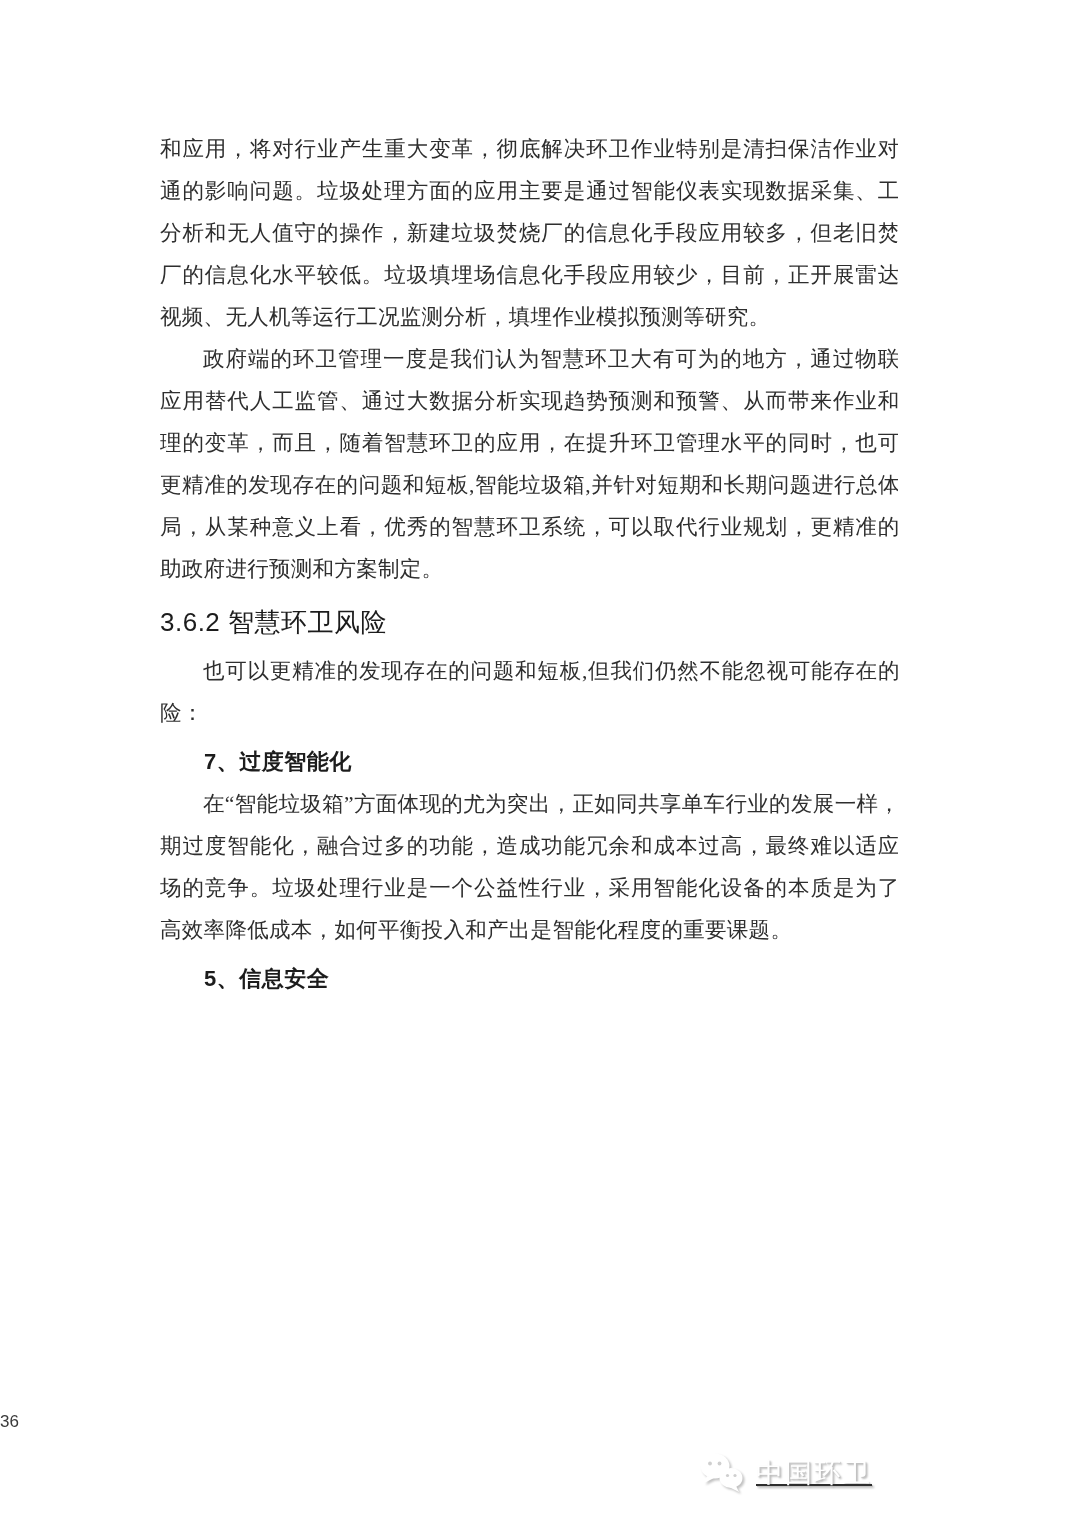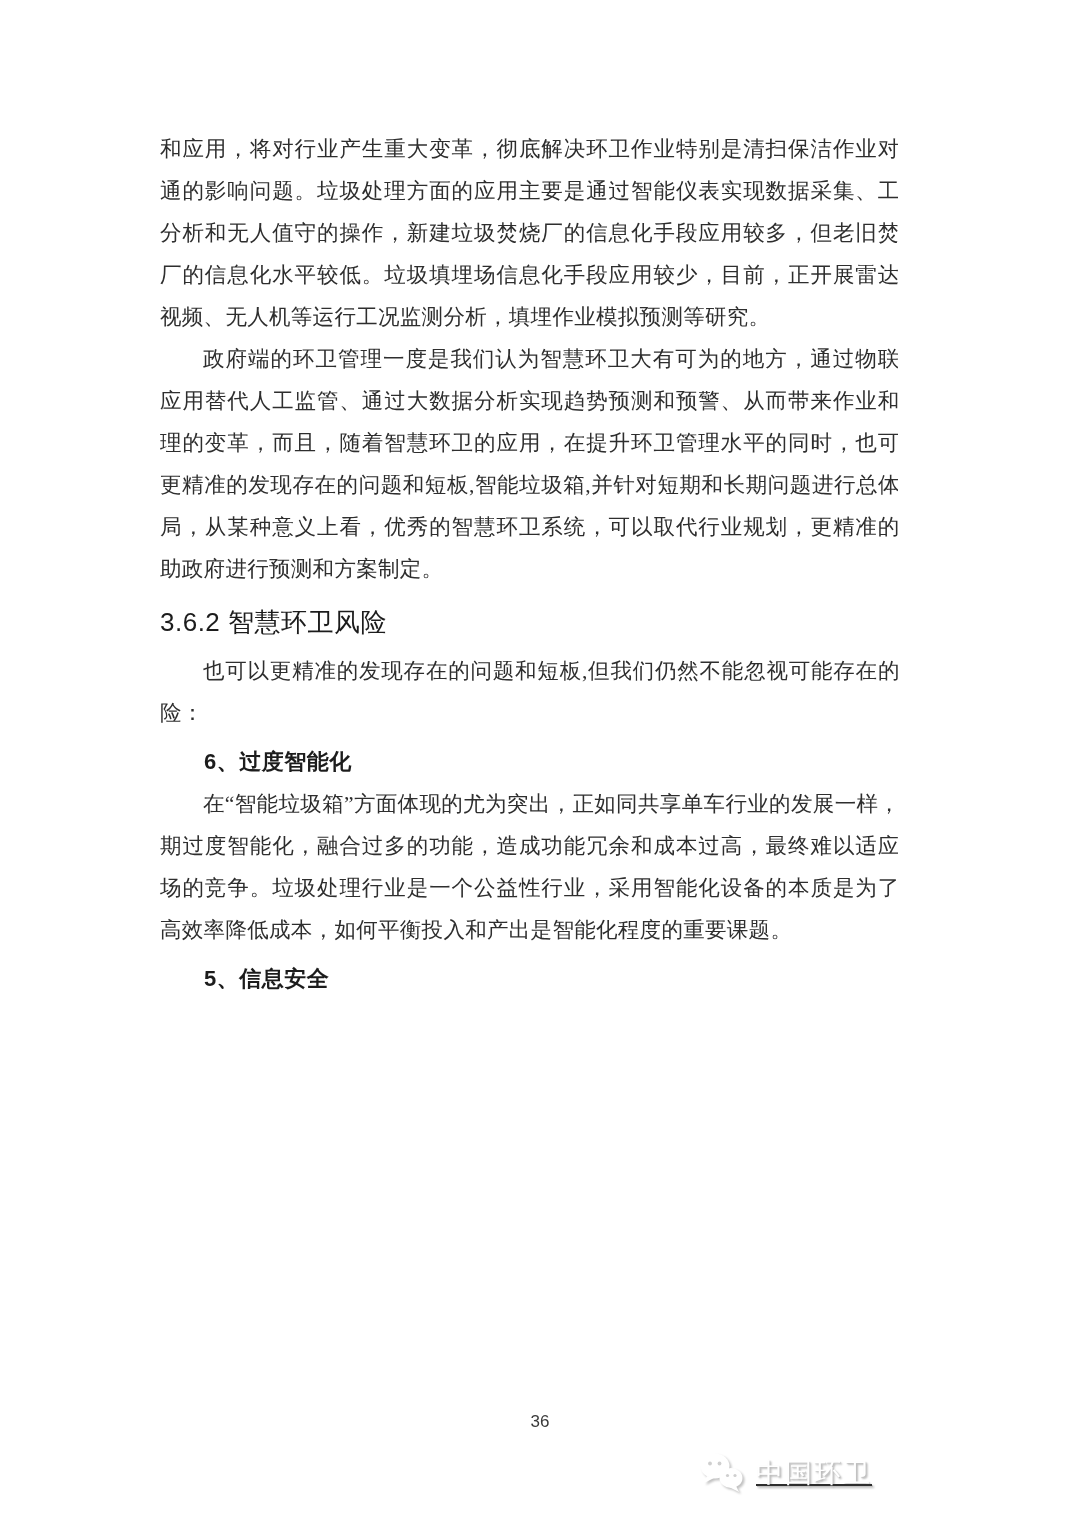--- a/index.html
+++ b/index.html
@@ -51,21 +51,21 @@
     font-size: 22px;
     line-height: 42px;
     color: #1c1c1c;
     letter-spacing: 0.5px;
   }
   .footer {
     position: absolute;
     left: 0;
     top: 1412px;
     width: 1080px;
-    text-align: center;
+    text-align: left;
     font-family: "Liberation Sans", sans-serif;
     font-size: 17px;
     color: #3a3a3a;
   }
   .watermark {
     position: absolute;
     top: 1452px;
     right: 26px;
     display: flex;
     align-items: center;
@@ -92,21 +92,21 @@
   <div class="content">
 
     <p class="body">和应用，将对行业产生重大变革，彻底解决环卫作业特别是清扫保洁作业对交通的影响问题。垃圾处理方面的应用主要是通过智能仪表实现数据采集、工况分析和无人值守的操作，新建垃圾焚烧厂的信息化手段应用较多，但老旧焚烧厂的信息化水平较低。垃圾填埋场信息化手段应用较少，目前，正开展雷达、视频、无人机等运行工况监测分析，填埋作业模拟预测等研究。</p>
 
     <p class="body indent">政府端的环卫管理一度是我们认为智慧环卫大有可为的地方，通过物联网应用替代人工监管、通过大数据分析实现趋势预测和预警、从而带来作业和管理的变革，而且，随着智慧环卫的应用，在提升环卫管理水平的同时，也可以更精准的发现存在的问题和短板,智能垃圾箱,并针对短期和长期问题进行总体布局，从某种意义上看，优秀的智慧环卫系统，可以取代行业规划，更精准的辅助政府进行预测和方案制定。</p>
 
     <h2 class="section-heading">3.6.2 智慧环卫风险</h2>
 
     <p class="body indent">也可以更精准的发现存在的问题和短板,但我们仍然不能忽视可能存在的风险：</p>
 
-    <h3 class="risk-title">6、过度智能化</h3>
+    <h3 class="risk-title">7、过度智能化</h3>
 
     <p class="body indent">在“智能垃圾箱”方面体现的尤为突出，正如同共享单车行业的发展一样，初期过度智能化，融合过多的功能，造成功能冗余和成本过高，最终难以适应市场的竞争。垃圾处理行业是一个公益性行业，采用智能化设备的本质是为了提高效率降低成本，如何平衡投入和产出是智能化程度的重要课题。</p>
 
     <h3 class="risk-title">5、信息安全</h3>
 
 
 
 
   </div>
 

